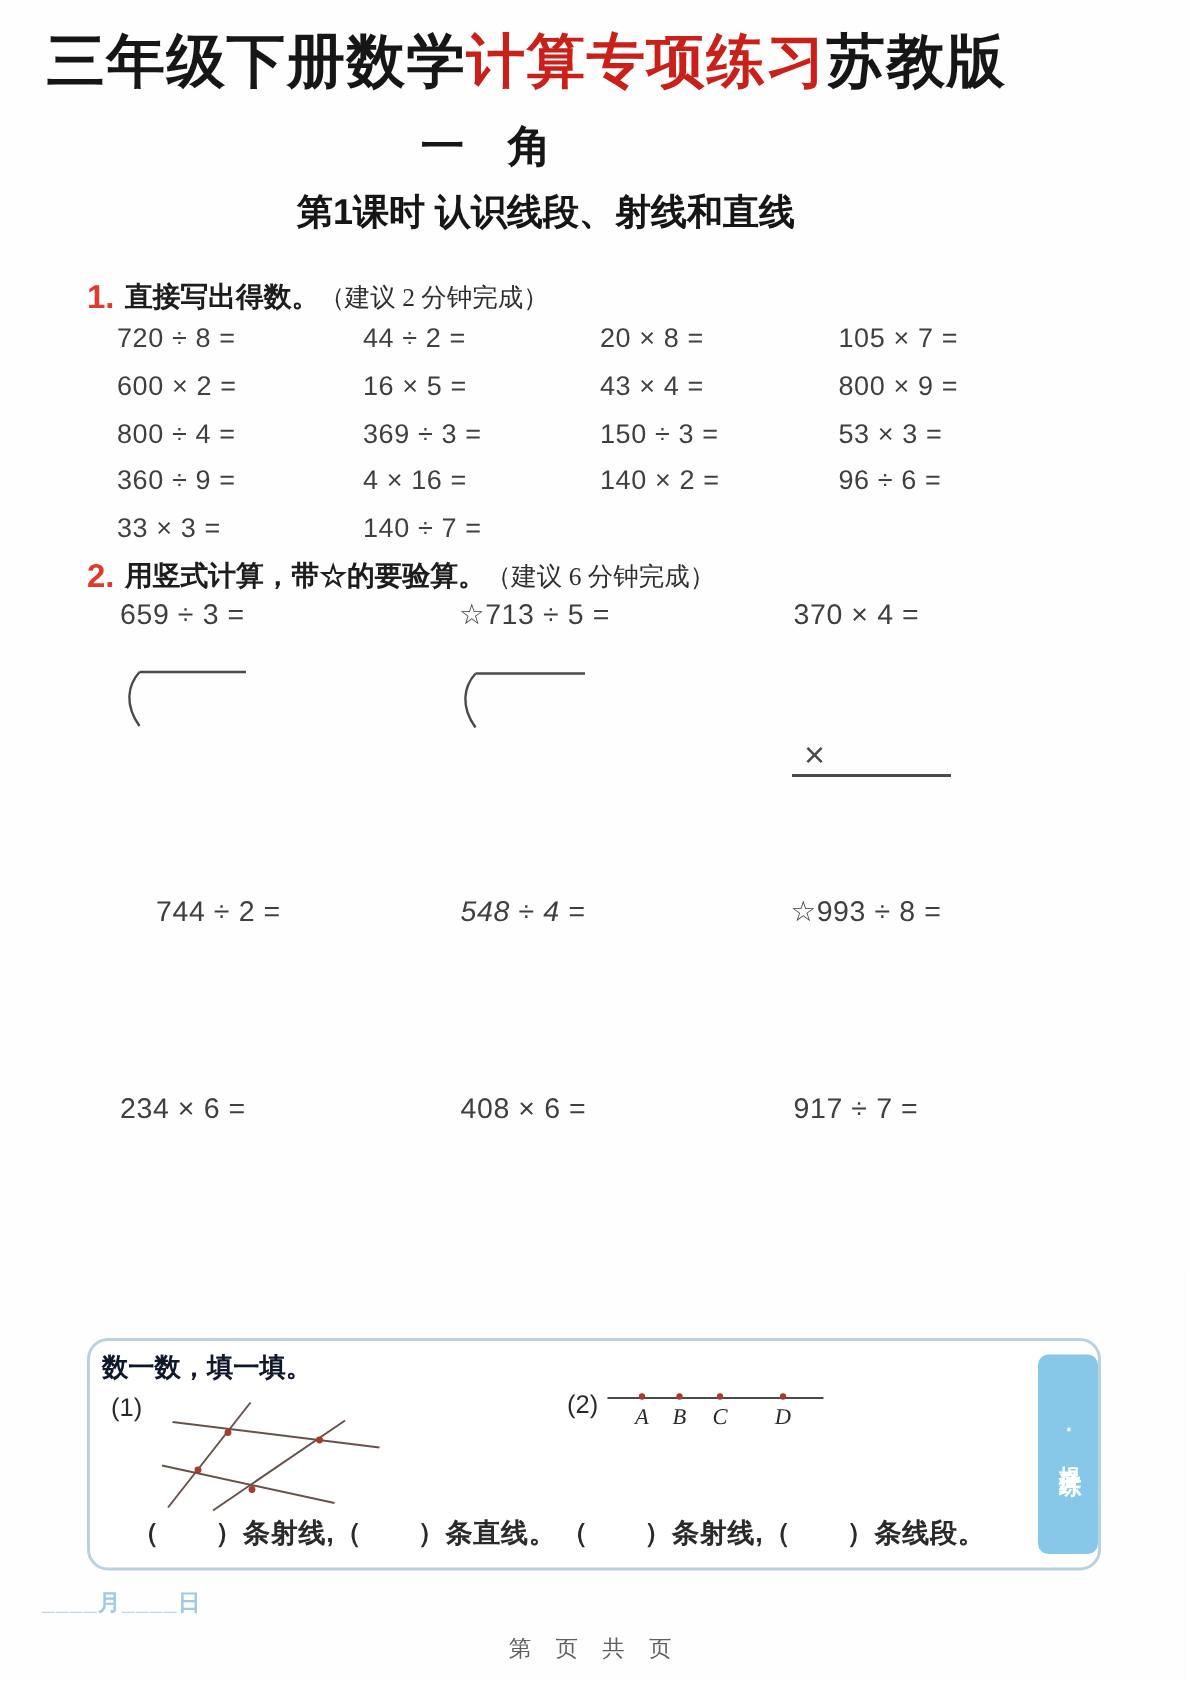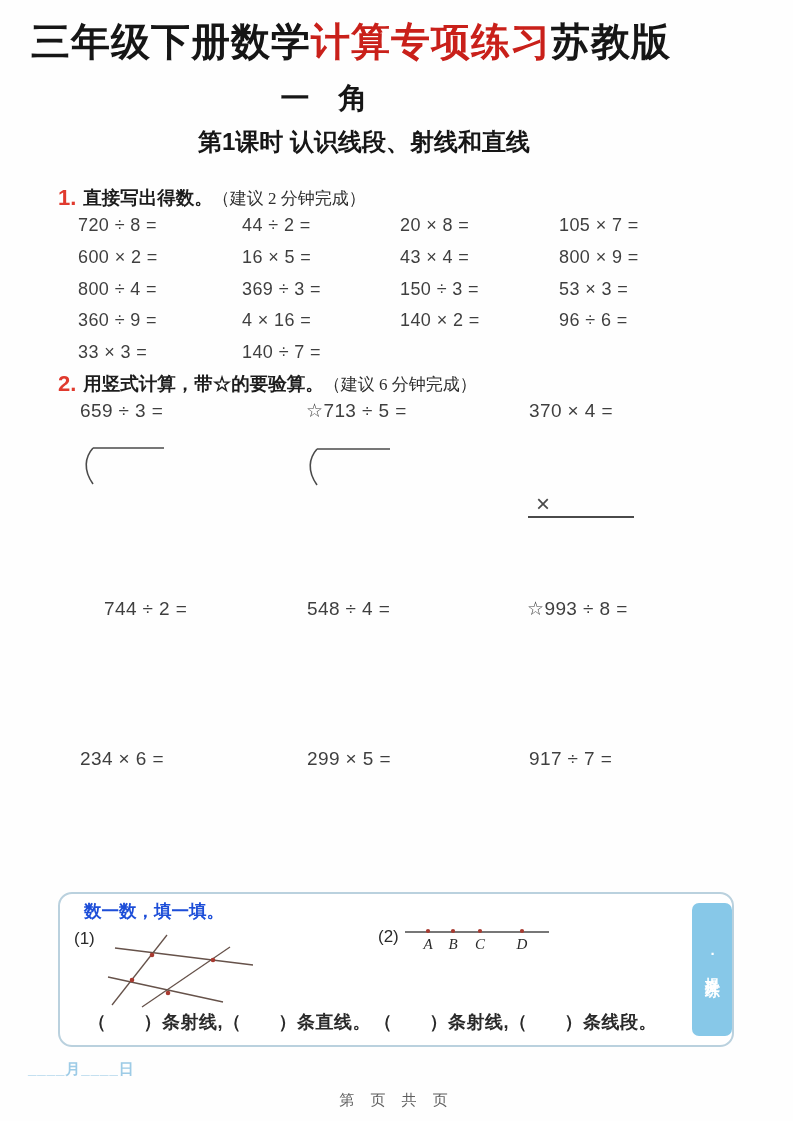--- a/index.html
+++ b/index.html
@@ -39,21 +39,21 @@
     position:absolute;left:58px;top:892px;width:676px;height:155px;
     border:2px solid #bad1de;border-radius:14px;background:#fff;box-sizing:border-box;
   }
   .ptab{
     position:absolute;left:692px;top:903px;width:40px;height:133px;
     background:#87c8e8;border-radius:7px;
     display:flex;align-items:center;justify-content:center;
     writing-mode:vertical-rl;text-orientation:upright;
     color:#ffffff;font-size:15px;letter-spacing:3px;font-weight:bold;
   }
-  .prompt{left:84px;top:903px;font-size:17.5px;font-weight:bold;color:#1d4ed8;}
+  .prompt{left:68px;top:903px;font-size:17.5px;font-weight:bold;color:#0f172a;}
   .figlabel{font-size:17px;color:#2a2a2a;}
   .answers{font-size:18px;font-weight:bold;color:#2a2a2a;letter-spacing:0.5px;}
 
   
   .datefill{left:28px;top:1061px;font-size:15px;color:#9dcbe6;letter-spacing:1px;font-weight:bold;}
   .pageinfo{left:0;top:1092px;width:793px;text-align:center;font-size:15px;color:#5f5f5f;letter-spacing:6px;}
 </style>
 </head>
 <body>
 
@@ -105,27 +105,27 @@
   <svg class="bracket" style="left:304px;top:445px;" width="92" height="44">
     <path d="M13 4 H86" stroke="#4a4a4a" stroke-width="1.6" fill="none"></path>
     <path d="M13 4 C5 13 3 26 13 40" stroke="#4a4a4a" stroke-width="1.6" fill="none"></path>
   </svg>
 
   <div class="abs multx" style="left:536px;top:492px;">×</div>
   <div class="mline" style="left:528px;top:516px;width:106px;"></div>
 
   <div class="abs s2row" style="top:599px;">
     <span style="left:80px;margin-left:24px;">744 ÷ 2 =</span>
-    <span style="left:307px;">548 ÷ 4 =</span>
+    <span style="left:307px;font-style:italic;">548 ÷ 4 =</span>
     <span style="left:527px;">☆993 ÷ 8 =</span>
   </div>
 
-  <div class="abs s2row" style="top:749px;text-align:right;">
+  <div class="abs s2row" style="top:730px;text-align:right;">
     <span style="left:80px;">234 × 6 =</span>
-    <span style="left:307px;">299 × 5 =</span>
+    <span style="left:307px;">408 × 6 =</span>
     <span style="left:529px;">917 ÷ 7 =</span>
   </div>
 
   <div class="pbox"></div>
   <div class="abs prompt">数一数，填一填。</div>
   <div class="abs figlabel" style="left:74px;top:930px;">(1)</div>
   <div class="abs figlabel" style="left:378px;top:928px;">(2)</div>
 
   <svg class="bracket" style="left:100px;top:925px;" width="162" height="90">
     <line x1="15" y1="23" x2="153" y2="40" stroke="#66524a" stroke-width="1.3"></line>

